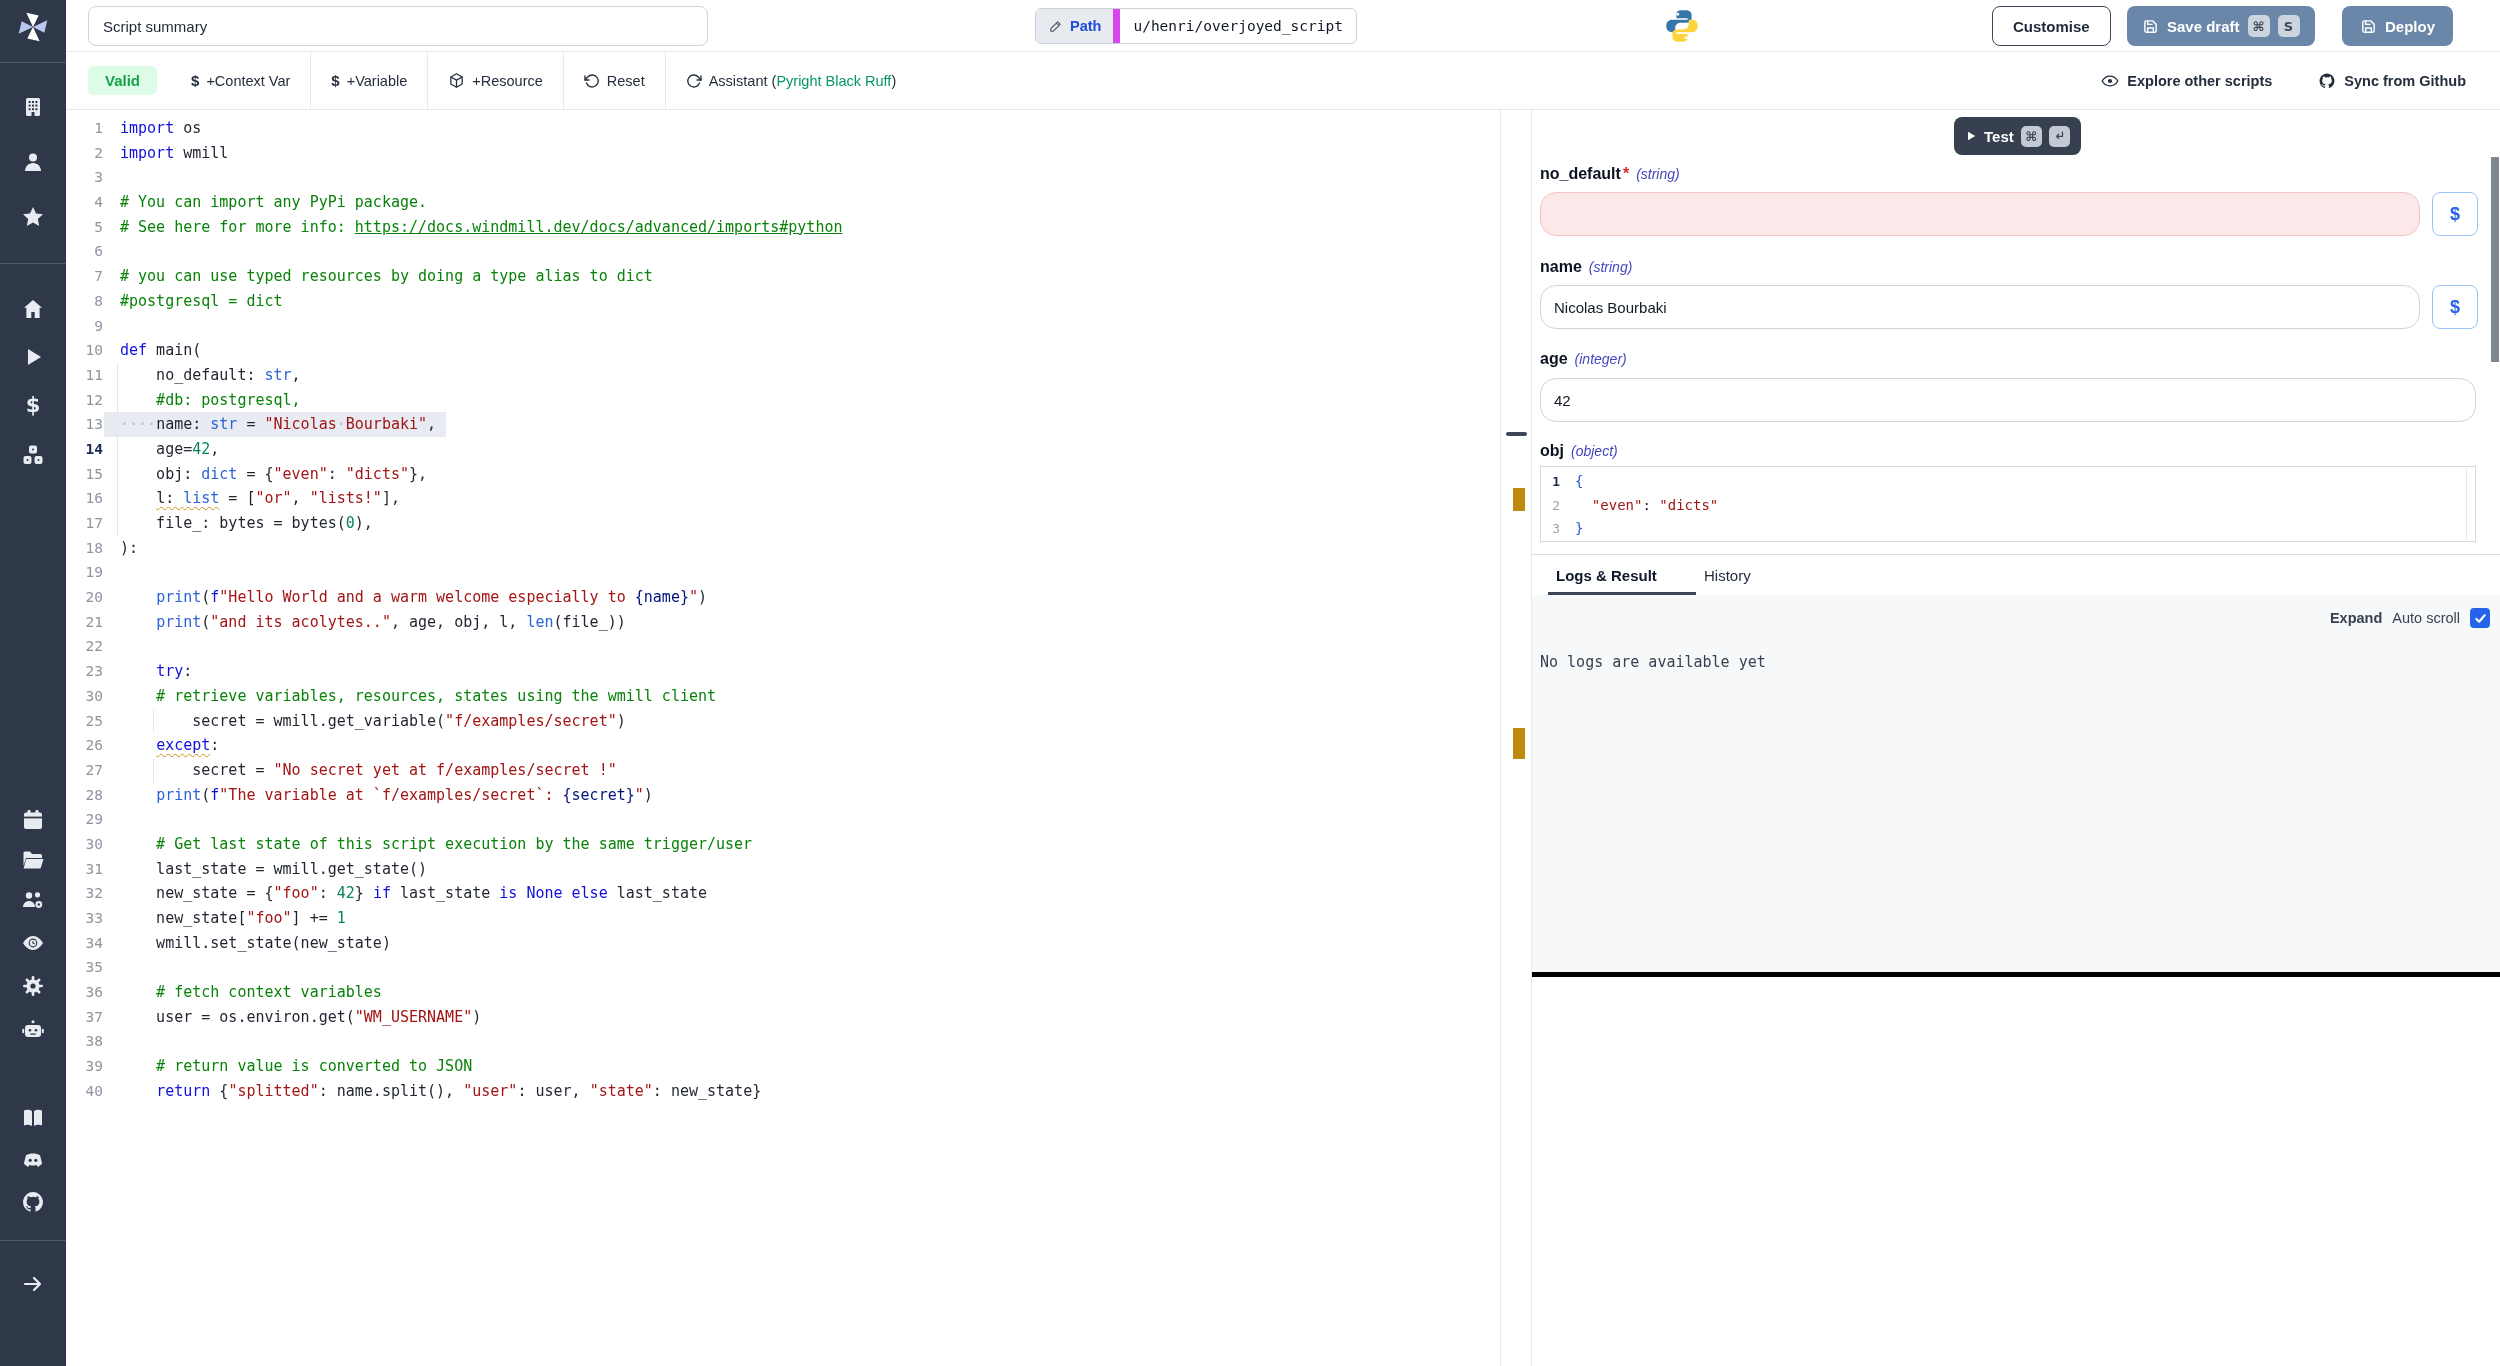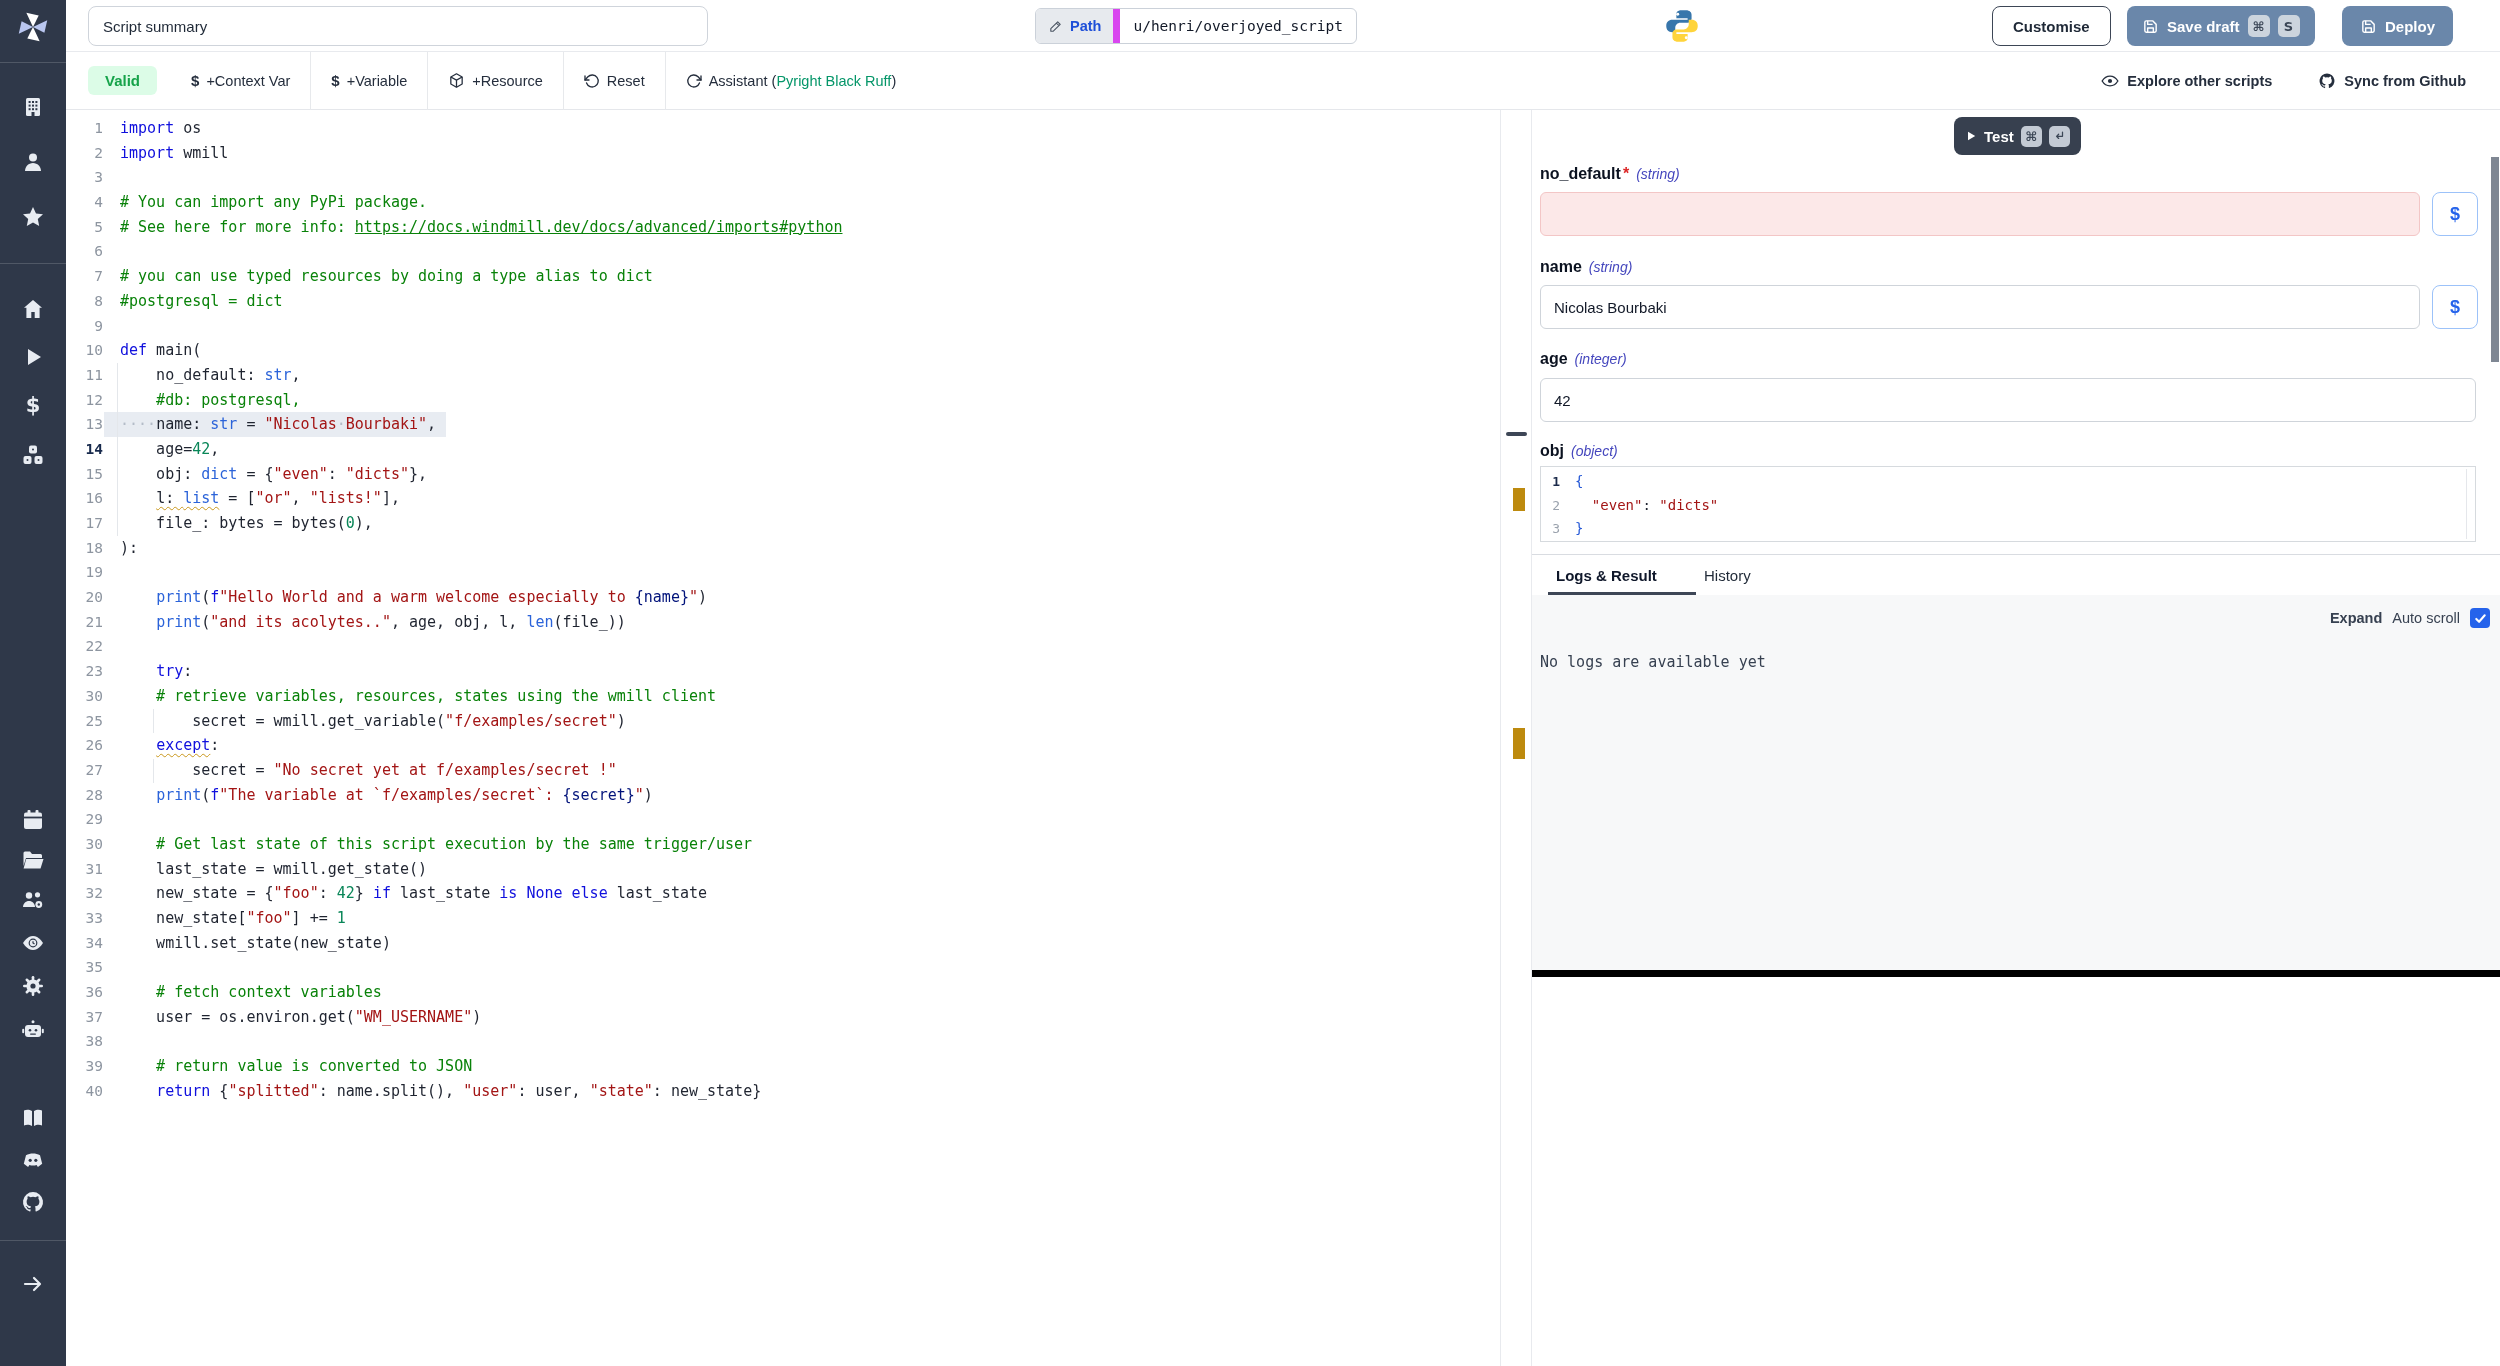--- a/index.html
+++ b/index.html
@@ -80,21 +80,21 @@
   
   #rpanel { position:absolute; left:1532px; top:110px; width:968px; height:1256px; background:#fff; }
   #test-btn { position:absolute; left:calc(50% - 62px); top:7px; height:38px; padding:0 11px;
     background:#37404f; color:#fff; border:none; border-radius:8px; display:flex; align-items:center;
     gap:7px; font-size:15px; font-weight:700; cursor:pointer; }
   #test-btn .kbd { background:#c3cad4; width:21px; height:21px; }
   .flabel { position:absolute; left:8px; display:flex; align-items:baseline; gap:7px; }
   .fname { font-size:16px; font-weight:700; color:#0b1220; }
   .freq { color:#dc2626; font-size:16px; font-weight:700; margin-left:-5px; }
   .ftype { font-style:italic; font-size:14px; color:#4446bd; }
-  .finput { position:absolute; left:8px; height:44px; border-radius:6px; border:1px solid #cfd4da;
+  .finput { position:absolute; left:8px; height:44px; border-radius:16px; border:1px solid #cfd4da;
     background:#fff; font-size:15px; color:#111827; padding:0 13px; outline:none;
     font-family:"Liberation Sans",sans-serif; }
   .finput.error { background:#fce8e8; border-color:#f3c6c6; }
   .dollar-btn { position:absolute; left:900px; width:46px; height:44px; border-radius:8px;
     border:1px solid #9cc2f9; background:#fff; color:#2563eb; font-size:18px; font-weight:700;
     cursor:pointer; display:flex; align-items:center; justify-content:center; }
 
   
   #obj-editor { position:absolute; left:8px; top:356px; width:936px; height:76px;
     border:1px solid #d6dade; background:#fff; }
@@ -110,21 +110,21 @@
 
   
   #rp-div1 { position:absolute; left:0; top:444px; width:968px; height:1px; background:#d9dce1; }
   #tabs-row { position:absolute; left:0; top:445px; width:968px; height:40px; background:#fff; }
   .tab { position:absolute; top:0; height:40px; display:flex; align-items:center; font-size:15px;
     cursor:pointer; }
   #tab-logs { left:24px; color:#0f172a; font-weight:700; }
   #tab-history { left:172px; color:#1f2937; font-weight:400; }
   #tab-underline { position:absolute; left:16px; top:37px; width:148px; height:3px; background:#3d4656; }
   #logs-area { position:absolute; left:0; top:485px; width:968px; height:382px; background:#f7f8f9;
-    border-bottom:7px solid #000000; }
+    border-bottom:5px solid #000000; }
   #expand-row { position:absolute; right:10px; top:13px; display:flex; align-items:center; gap:10px; }
   #expand-label { font-size:14.5px; font-weight:700; color:#374151; cursor:pointer; }
   #autoscroll-label { font-size:14.5px; color:#374151; }
   #autoscroll-cb { width:20px; height:20px; background:#2563eb; border-radius:4px; cursor:pointer;
     display:flex; align-items:center; justify-content:center; }
   #no-logs { position:absolute; left:8px; top:58px; font-family:"DejaVu Sans Mono",monospace;
     font-size:15px; color:#374151; }
   #result-area { position:absolute; left:0; top:868px; width:968px; height:388px; background:#fff; }
   #result-placeholder { position:absolute; left:8px; top:17px; font-size:15px; color:#334155; }
 

